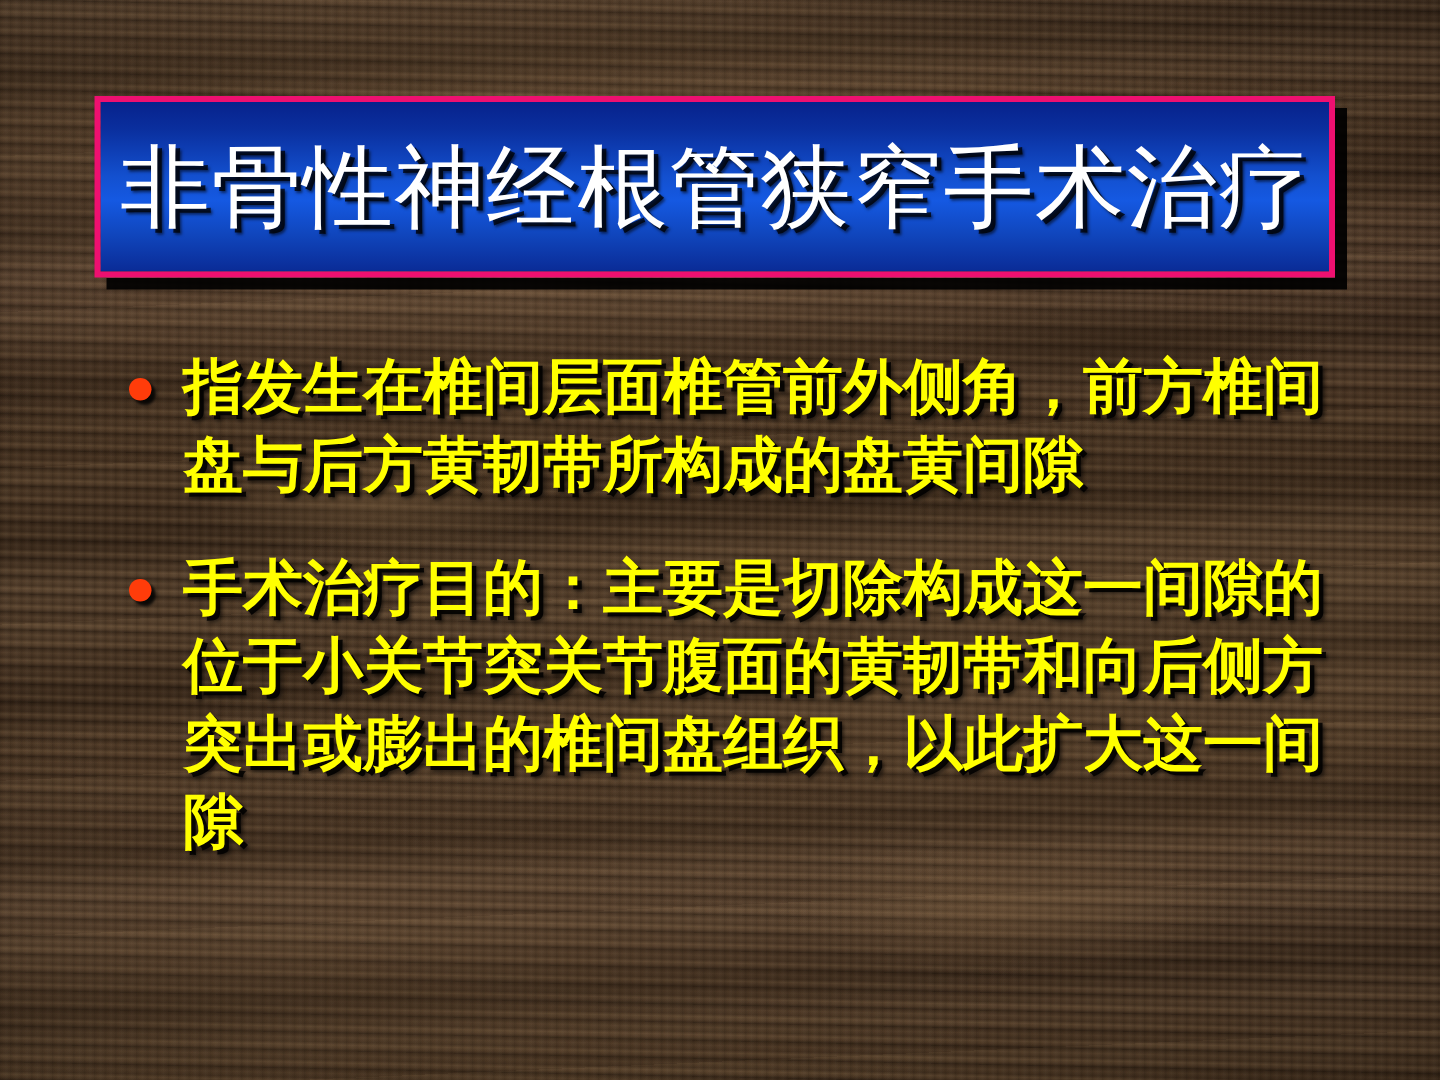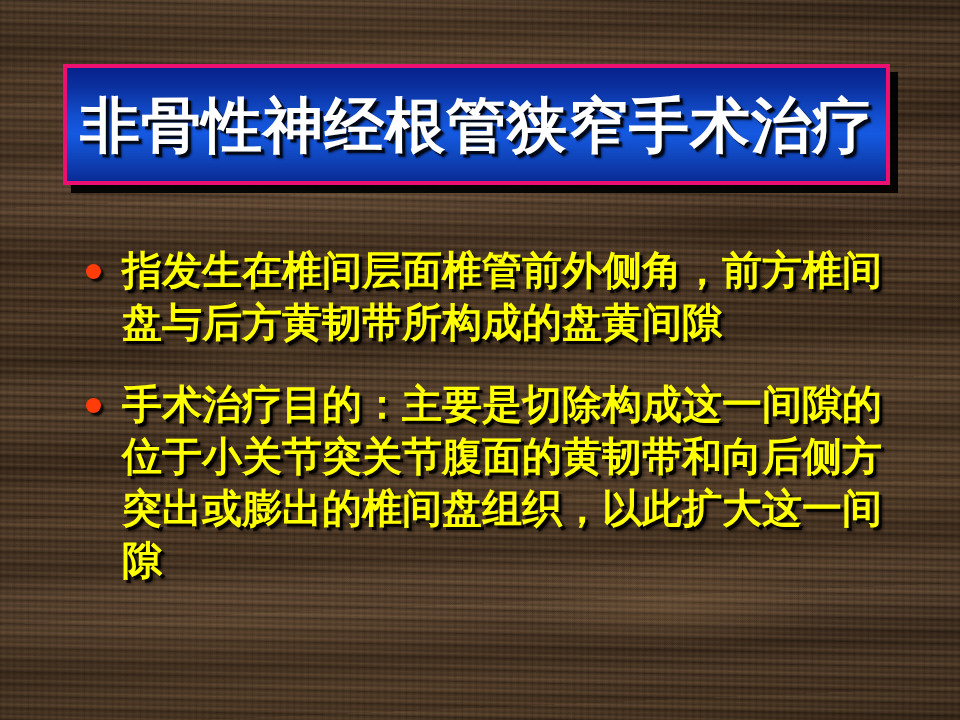--- a/index.html
+++ b/index.html
@@ -92,34 +92,34 @@
         #1046bd 78%,
         #0a2b96 100%);
     box-shadow: 8px 8px 0 rgba(0,0,0,0.92);
     display: flex;
     align-items: center;
     justify-content: center;
   }
   #title-text {
     color: #ffffff;
     font-size: 60px;
-    font-weight: 700;
+    font-weight: 400;
     letter-spacing: 1px;
     line-height: 1;
     white-space: nowrap;
     text-shadow:
        3px 3px 0 rgba(0,0,0,0.75),
        4px 4px 2px rgba(0,0,0,0.55);
   }
 
   
   #body {
     position: absolute;
     left: 74px;
-    top: 244px;
+    top: 232px;
     width: 812px;
   }
   .bullet-row {
     display: flex;
     align-items: flex-start;
   }
   .bullet-row + .bullet-row { margin-top: 30px; }
 
   .bullet-marker {
     flex: 0 0 auto;

